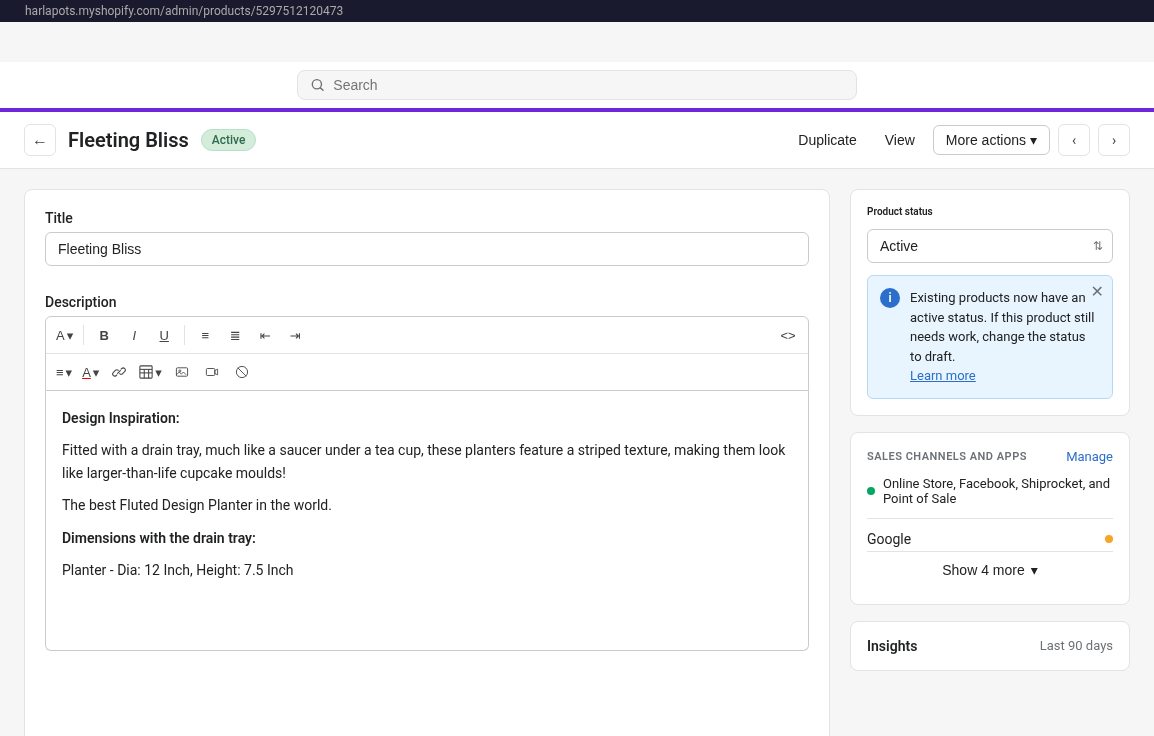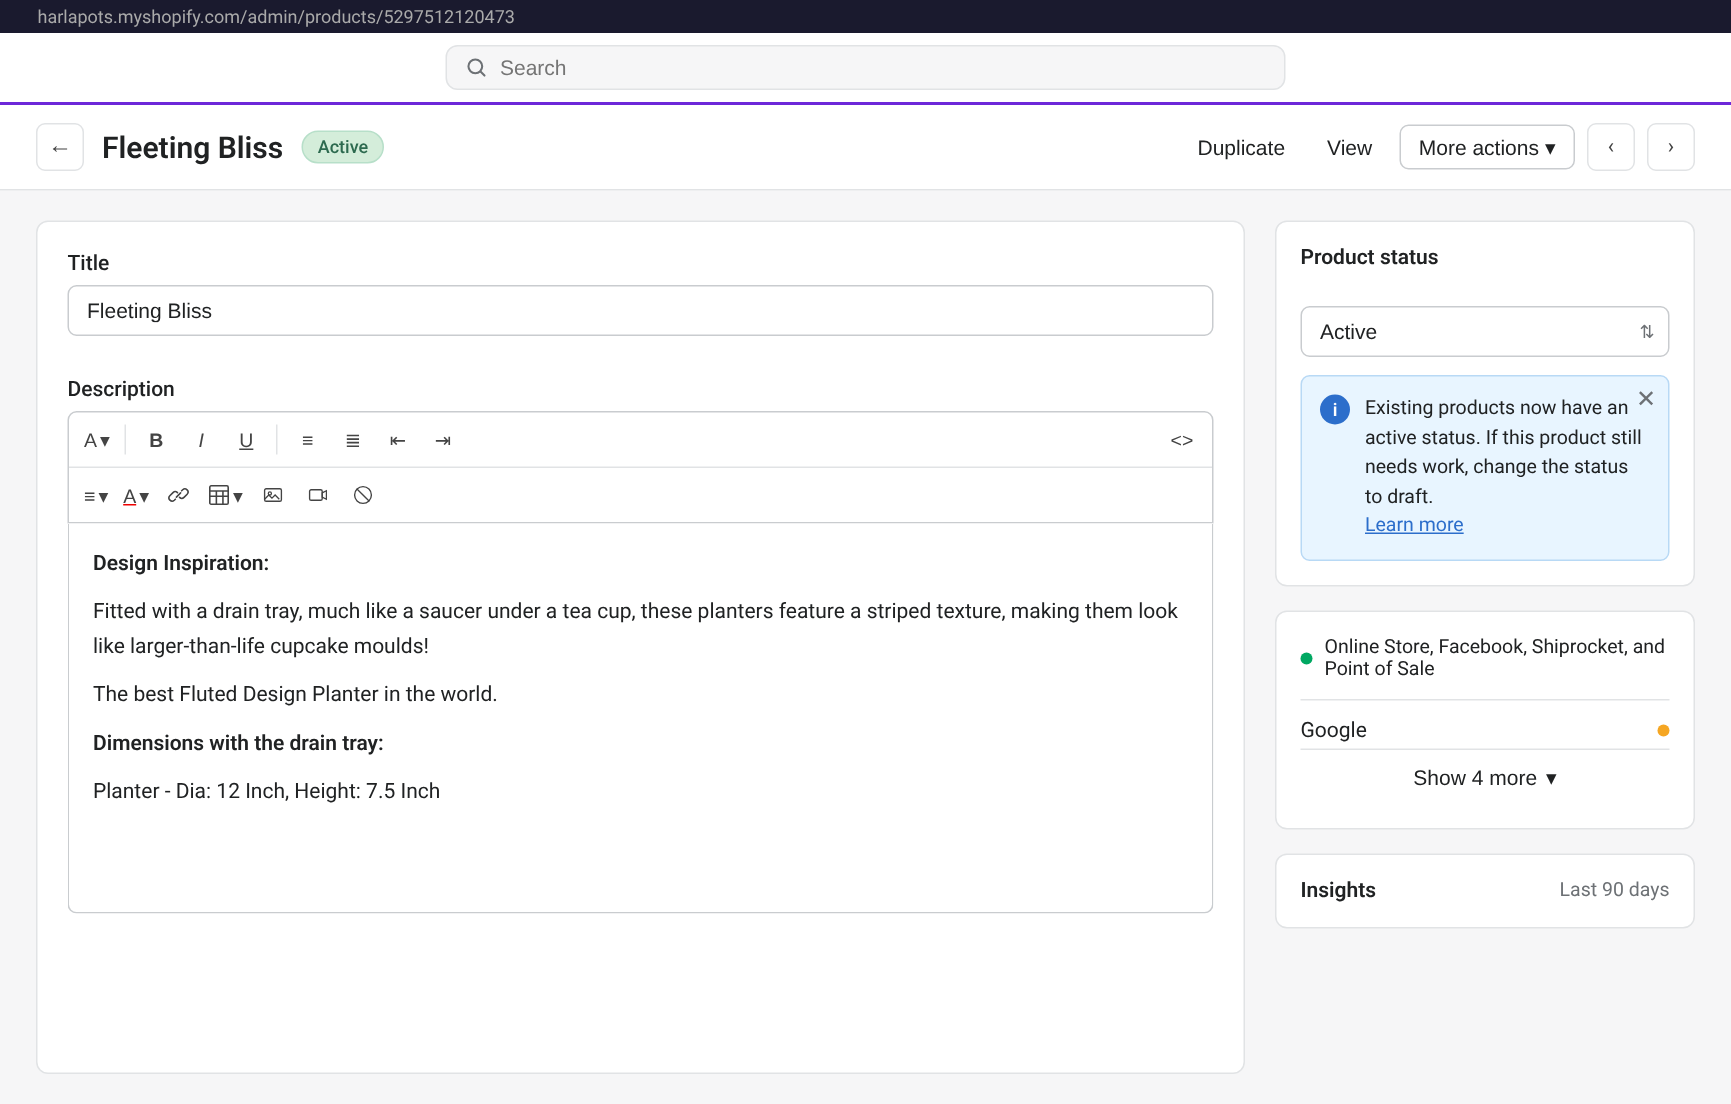--- a/index.html
+++ b/index.html
@@ -12,25 +12,26 @@
       padding: 4px 12px;
       height: 22px;
       display: flex;
       align-items: center;
     }
 
     .top-bar span { color: #aaa; padding-left: 13px; }
 
     .header-bar {
       background: #fff;
-      border-bottom: 2px solid #6d28d9;
+      border-bottom: 4px solid #6d28d9;
       padding: 8px 20px;
       display: flex;
       align-items: center;
       justify-content: center;
+      margin-top: 40px;
     }
 
     .search-box {
       display: flex;
       align-items: center;
       background: #f6f6f7;
       border: 1px solid #e1e3e5;
       border-radius: 8px;
       padding: 6px 12px;
       width: 560px;
@@ -327,24 +328,24 @@
     }
 
     .status-card {
       background: #fff;
       border: 1px solid #e1e3e5;
       border-radius: 8px;
       padding: 16px;
     }
 
     .status-card-title {
-      font-size: 14px;
+      font-size: 10px;
       font-weight: 600;
       color: #202223;
-      margin-bottom: 24px;
+      margin-bottom: 12px;
     }
 
     .status-select {
       width: 100%;
       border: 1px solid #c9cccf;
       border-radius: 6px;
       padding: 8px 12px;
       font-size: 14px;
       color: #202223;
       background: #fff;
@@ -694,20 +695,24 @@
               <br>
               <a>Learn more</a>
             </div>
             <button class="info-close">
               <span>✕</span>
             </button>
           </div>
         </div>
 
         <div class="sales-section">
+          <div class="sales-header">
+            <span class="sales-title">SALES CHANNELS AND APPS</span>
+            <a class="manage-link">Manage</a>
+          </div>
           <div class="channel-row">
             <div class="dot-green"></div>
             <span>Online Store, Facebook, Shiprocket, and Point of Sale</span>
           </div>
           <hr class="divider">
           <div class="google-row">
             <span>Google</span>
             <div class="dot-yellow"></div>
           </div>
           <button class="show-more-btn">

